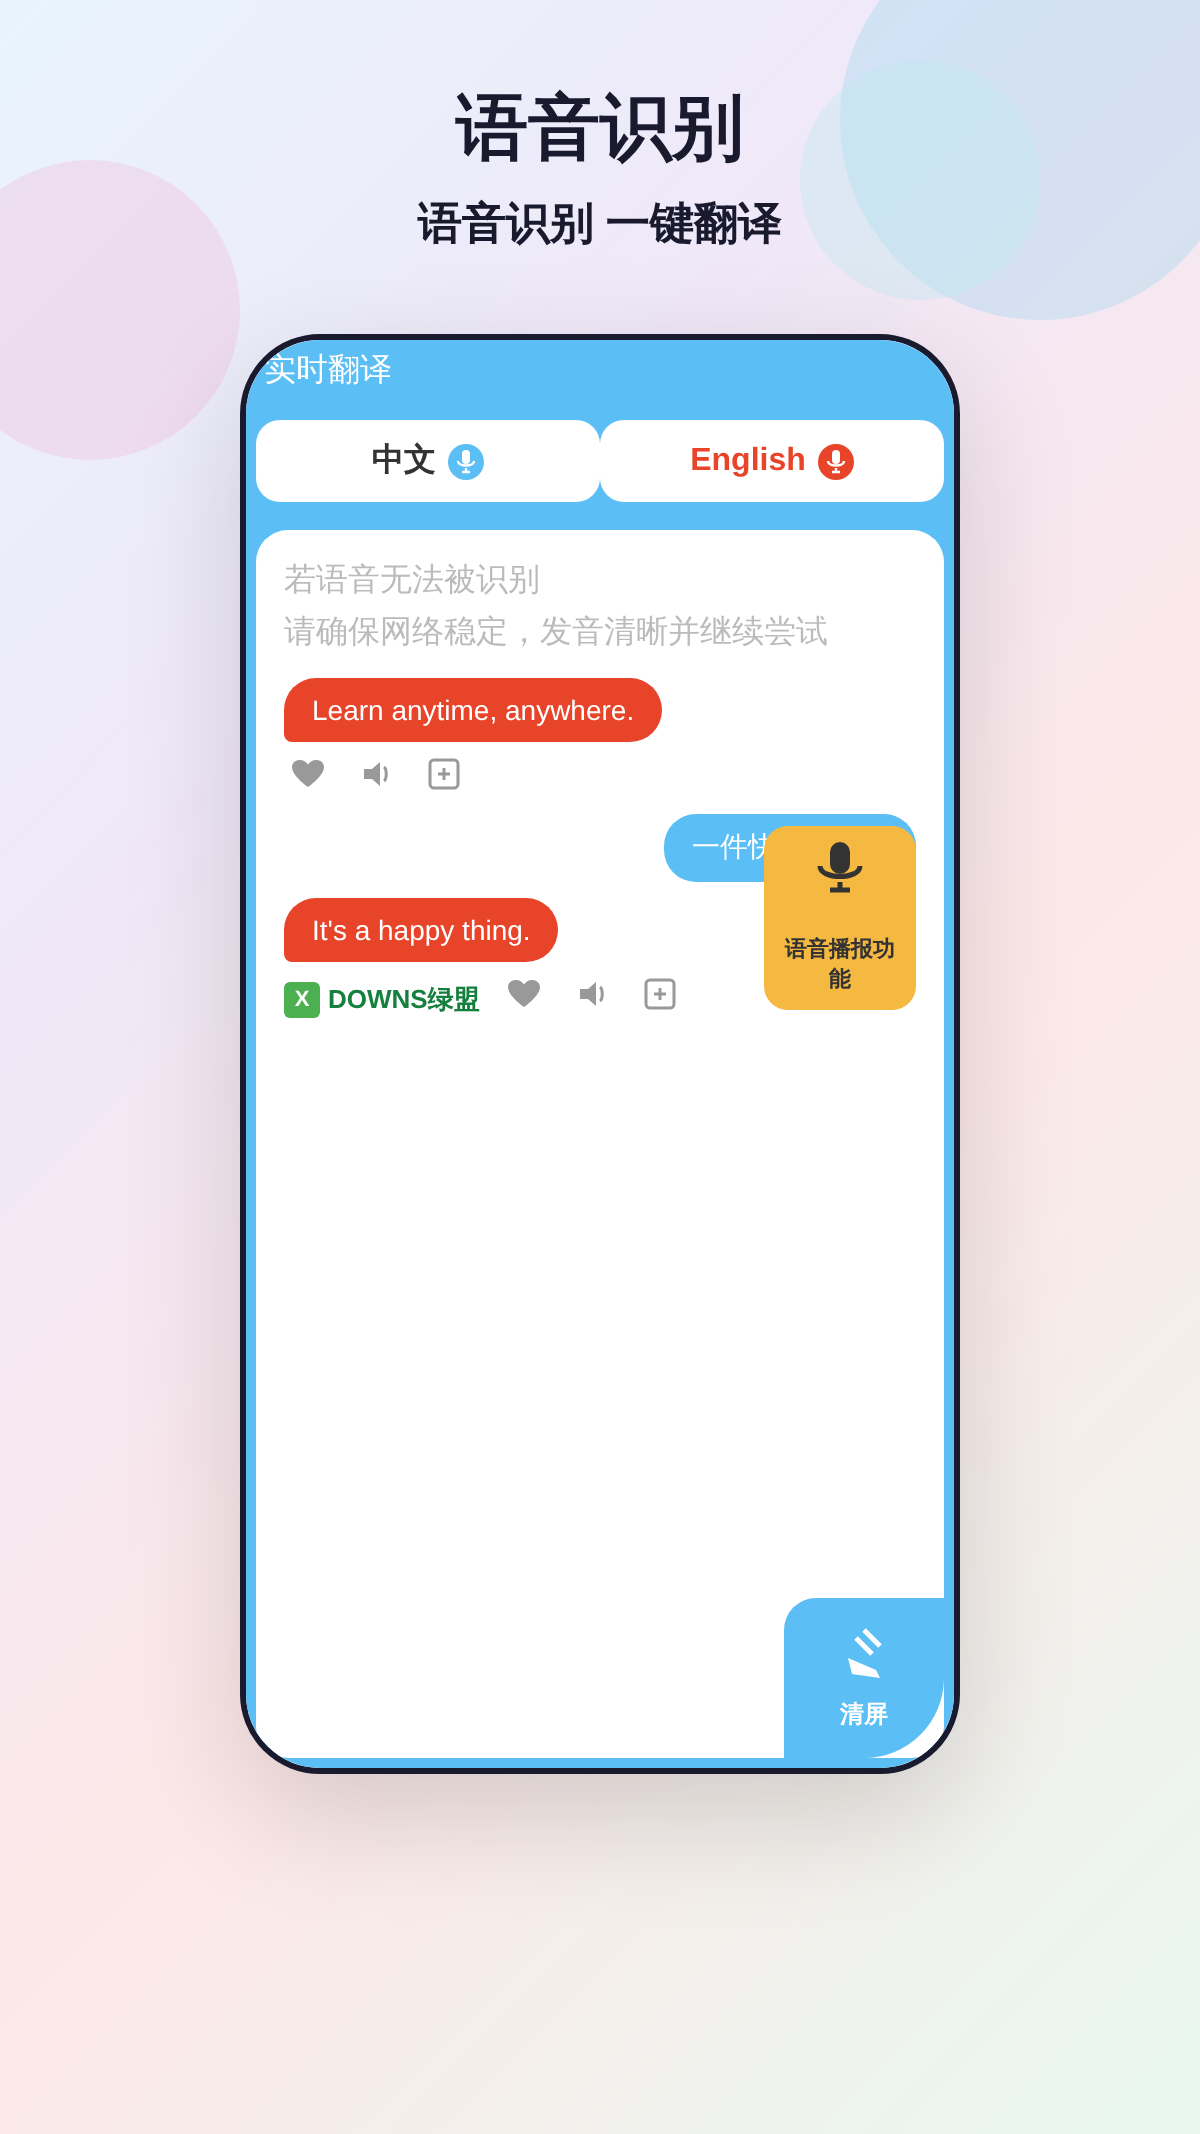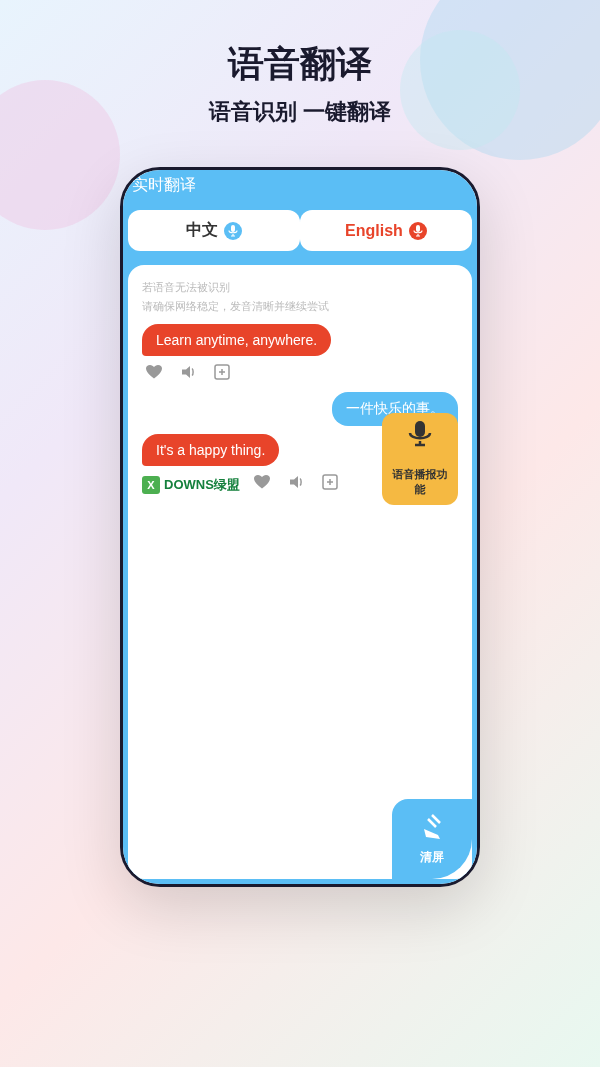--- a/index.html
+++ b/index.html
@@ -132,21 +132,21 @@
       padding: 14px;
       display: flex;
       flex-direction: column;
       gap: 8px;
       overflow: hidden;
       position: relative;
     }
 
     .hint-text {
       color: #bbb;
-      font-size: 11px;
+      font-size: 16px;
       line-height: 1.5;
     }
     .hint-text p { margin-bottom: 2px; }
 
     
     .msg-row {
       display: flex;
       flex-direction: column;
     }
     .msg-bubble-right {
@@ -260,21 +260,21 @@
     }
   </style>
 </head>
 <body>
 
 <div class="bg-blob bg-blob-1"></div>
 <div class="bg-blob bg-blob-2"></div>
 <div class="bg-blob bg-blob-3"></div>
 
 <div class="header-section">
-  <div class="header-title">语音翻译</div>
+  <div class="header-title">语音识别</div>
   <div class="header-subtitle">语音识别 一键翻译</div>
 </div>
 
 <div class="phone-wrapper">
   <div class="phone">
     <div class="phone-screen">
 
       <div class="app-title-bar">实时翻译</div>
 
       <div class="lang-row">

